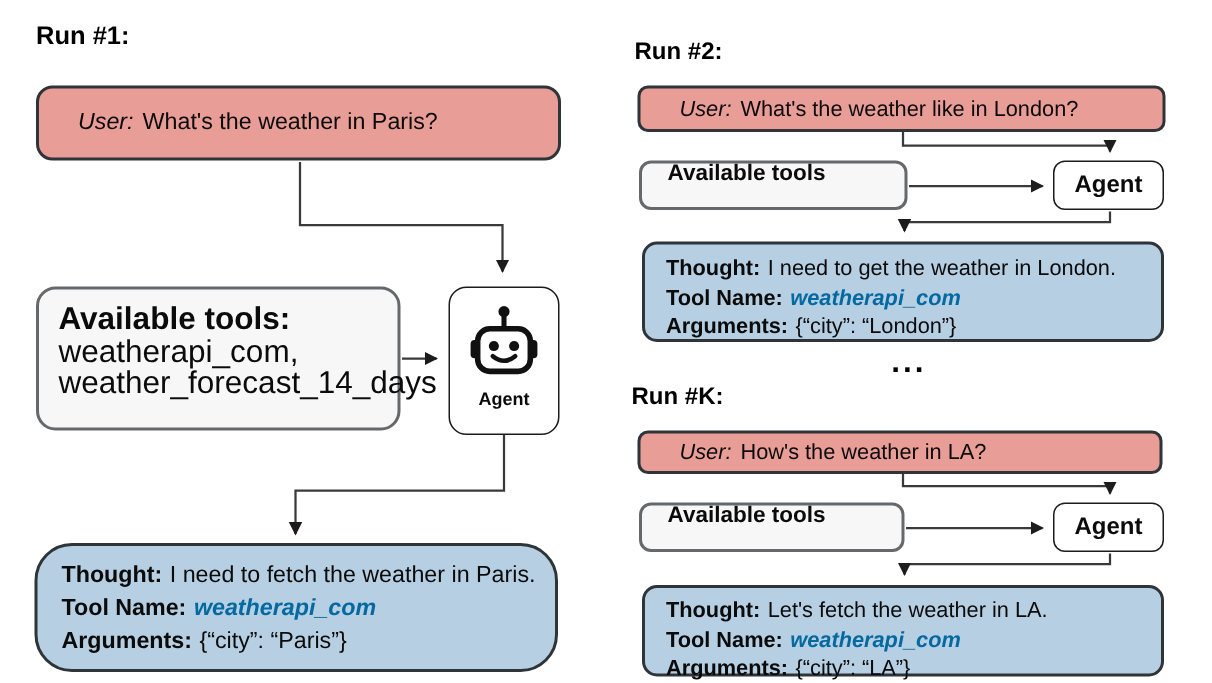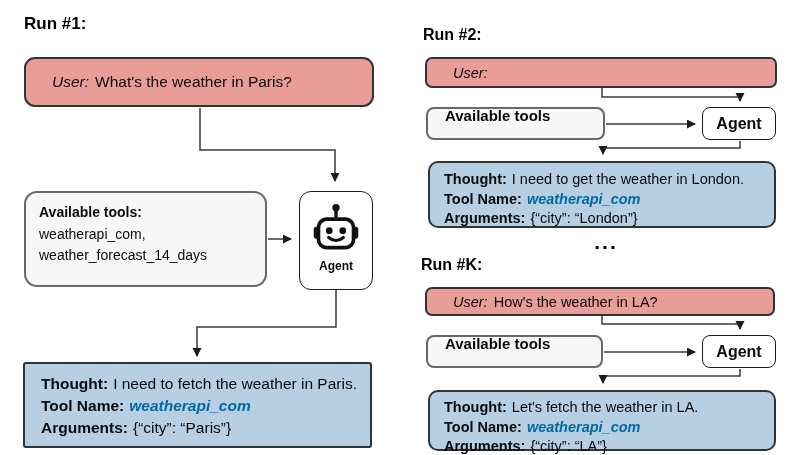--- a/index.html
+++ b/index.html
@@ -14,41 +14,41 @@
 
   .user-box{
     background:#e99d97;border:2.6px solid #2f3439;border-radius:11px;
     display:flex;align-items:center;padding-left:26px;font-size:15.5px;
   }
   .user-box.compact{border-width:2.3px;border-radius:7px;font-size:14.5px;}
   .user-label{font-style:italic;margin-right:6px;}
 
   .tools-box{
     background:#f7f7f7;border:2.6px solid #66696c;border-radius:13px;
-    padding:9px 6px 0 13px;font-size:14px;line-height:21.5px;
+    padding:9px 6px 0 13px;font-size:21px;line-height:21.5px;
   }
   .tools-box .tools-title{font-weight:bold;}
   .tools-box.compact{
     border-radius:8px;display:flex;align-items:center;padding:0 0 16px 17px;
     font-weight:bold;font-size:15px;line-height:normal;
   }
 
   .agent-card{
     border:1.8px solid #1c1c1c;border-radius:12px;
     display:flex;flex-direction:column;align-items:center;
   }
   .agent-card .agent-label{font-weight:bold;font-size:12px;margin-top:4px;}
   .agent-chip{
     border:1.8px solid #1c1c1c;border-radius:8px;
     display:flex;align-items:center;justify-content:center;
     font-weight:bold;font-size:16px;
   }
 
   .thought-box{
-    background:#b6cfe2;border:2.6px solid #2f3439;border-radius:3px;
+    background:#b6cfe2;border:2.6px solid #2f3439;border-radius:25px;
     padding:9px 8px 0 16px;font-size:15.5px;line-height:22px;
   }
   .thought-box.compact{
     border-width:2.3px;border-radius:10px;padding:7px 6px 0 14px;
     font-size:14.5px;line-height:19.5px;
   }
   .lbl{font-weight:bold;margin-right:5px;}
   .tool-red{color:#0369a1;font-weight:bold;font-style:italic;}
 
   .ellipsis{
@@ -118,20 +118,21 @@
     </div>
     <div>
       <span class="lbl">Arguments:</span><span>{“city”: “Paris”}</span>
     </div>
   </div>
 
   <div class="heading small" style="left:423px;top:26px;">Run #2:</div>
 
   <div class="node user-box compact" style="left:425px;top:57px;width:352px;height:31px;">
     <span class="user-label">User:</span>
+    <span>What's the weather like in London?</span>
   </div>
 
   <div class="node tools-box compact" style="left:426px;top:107px;width:179px;height:33px;">
     <span>Available tools</span>
   </div>
 
   <div class="node agent-chip" style="left:702px;top:107px;width:74px;height:33px;">
     <span>Agent</span>
   </div>
 

